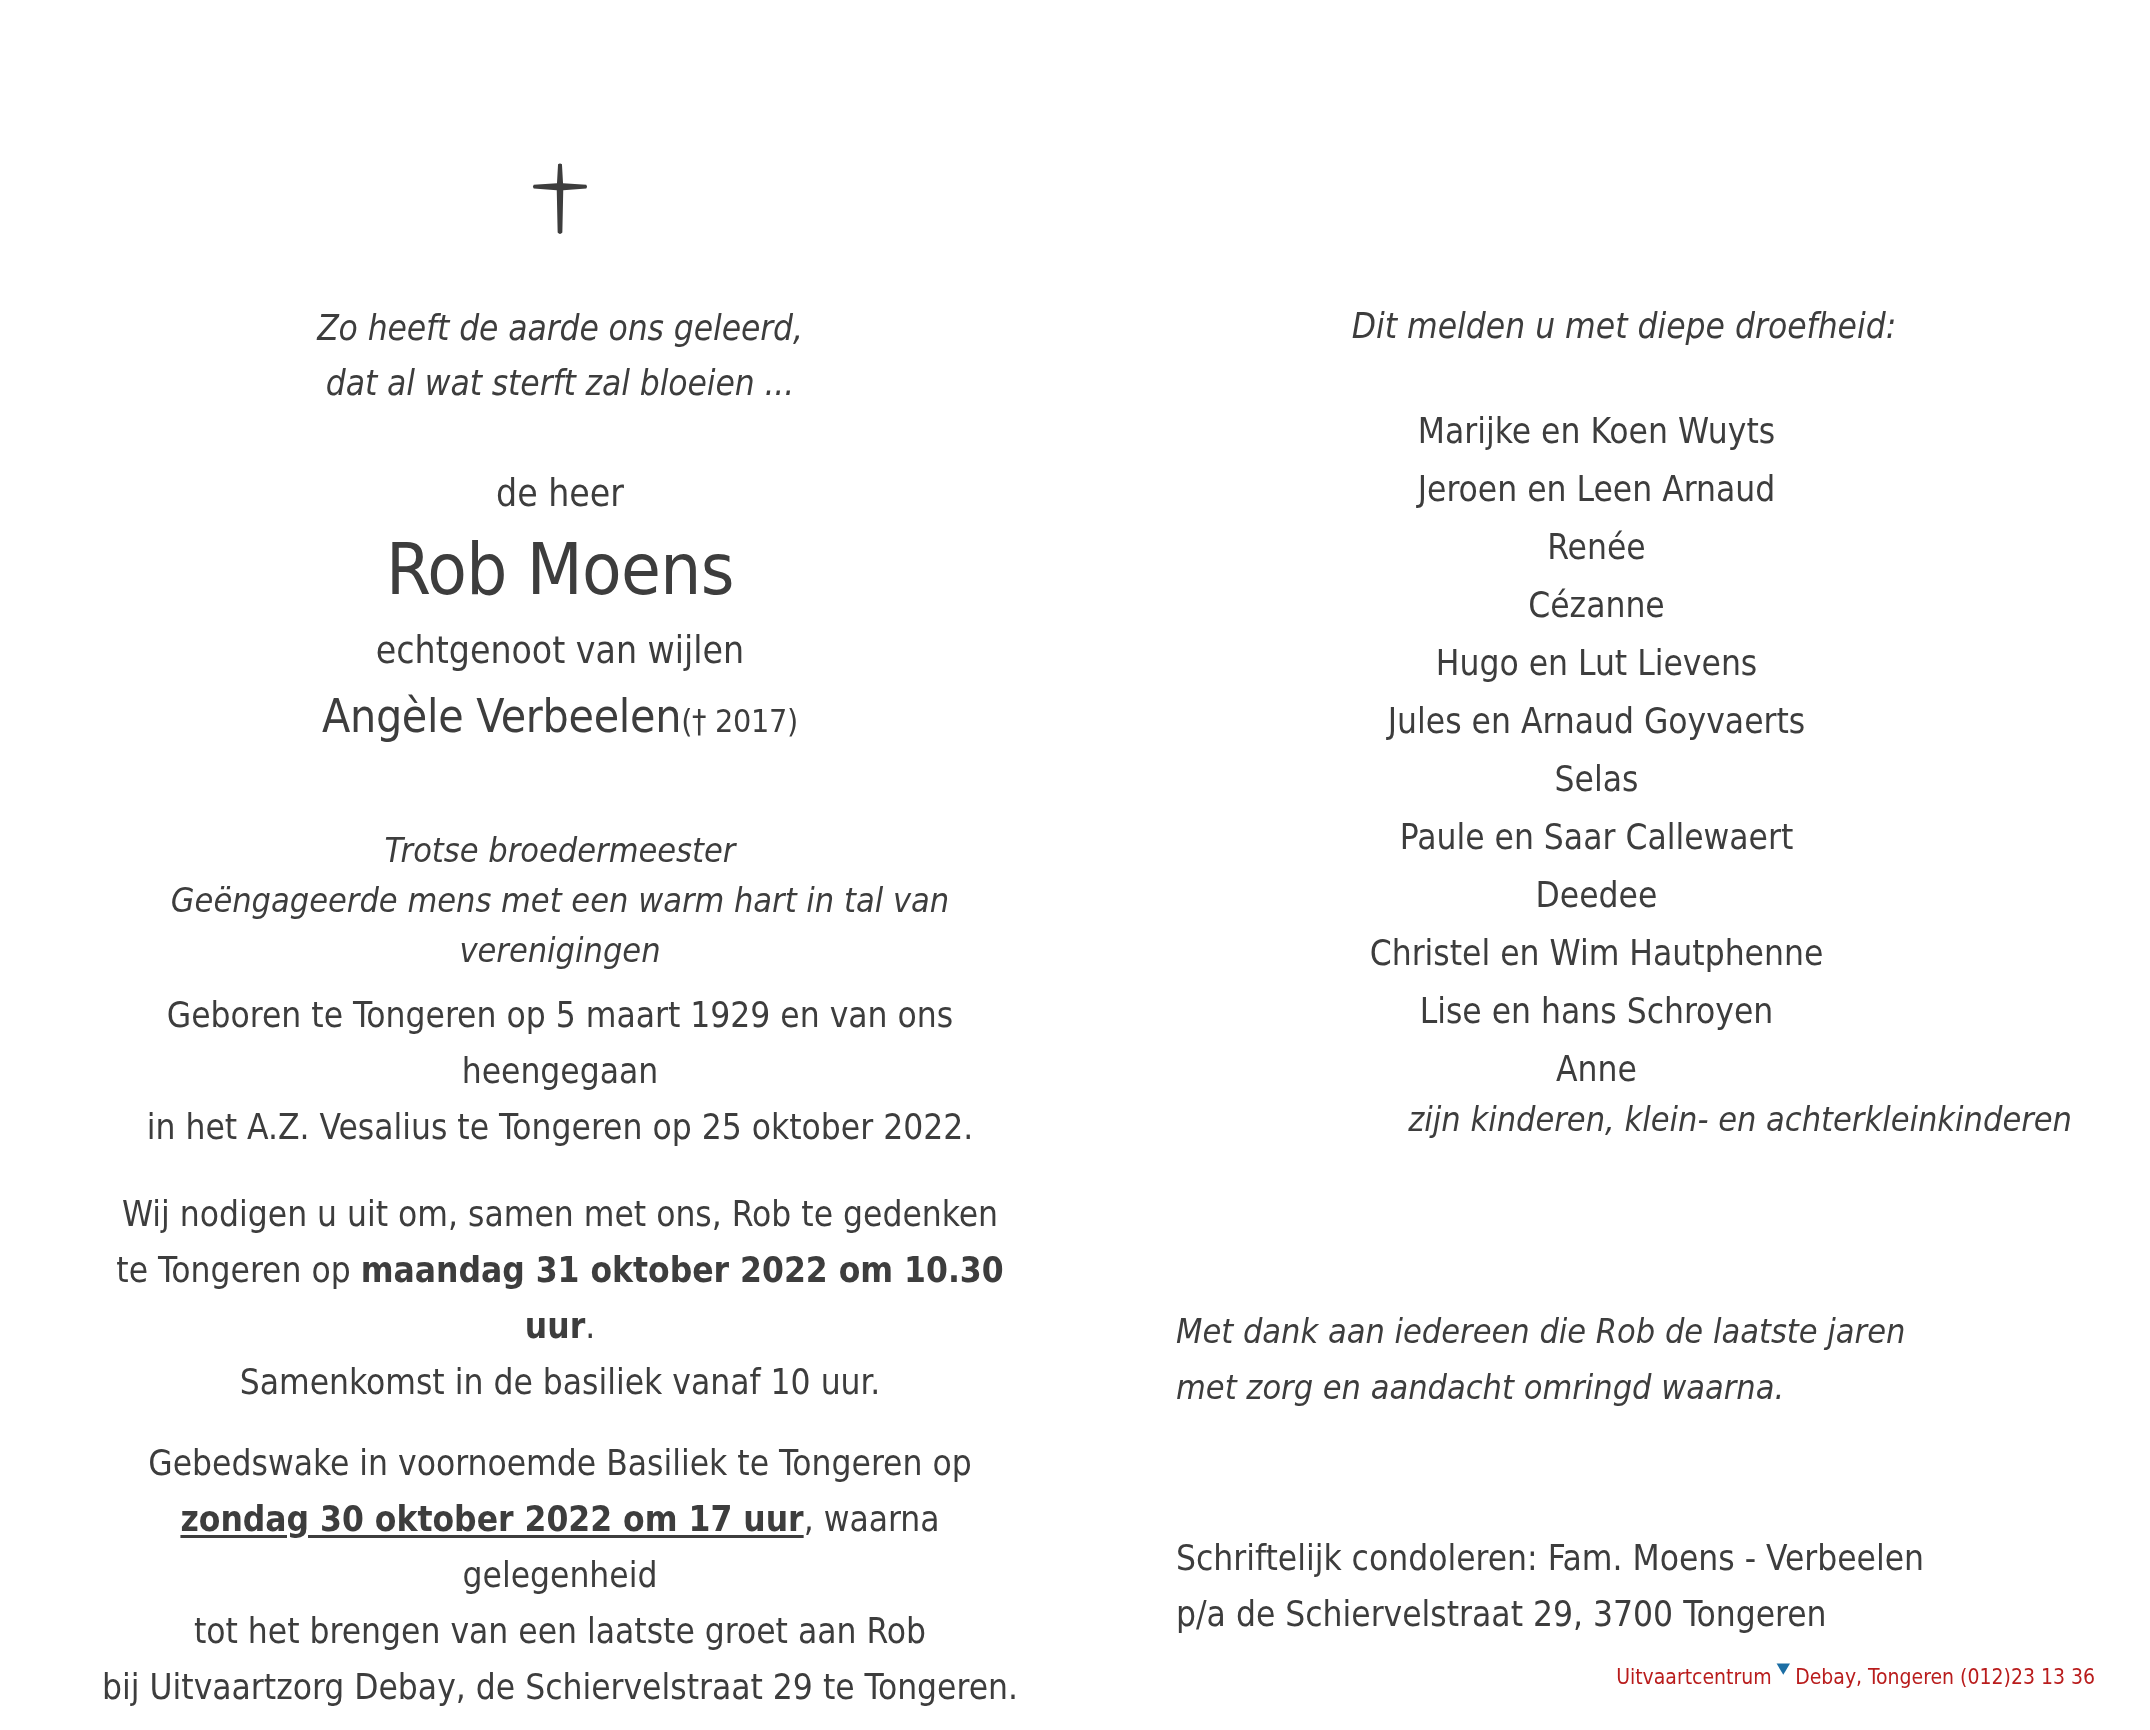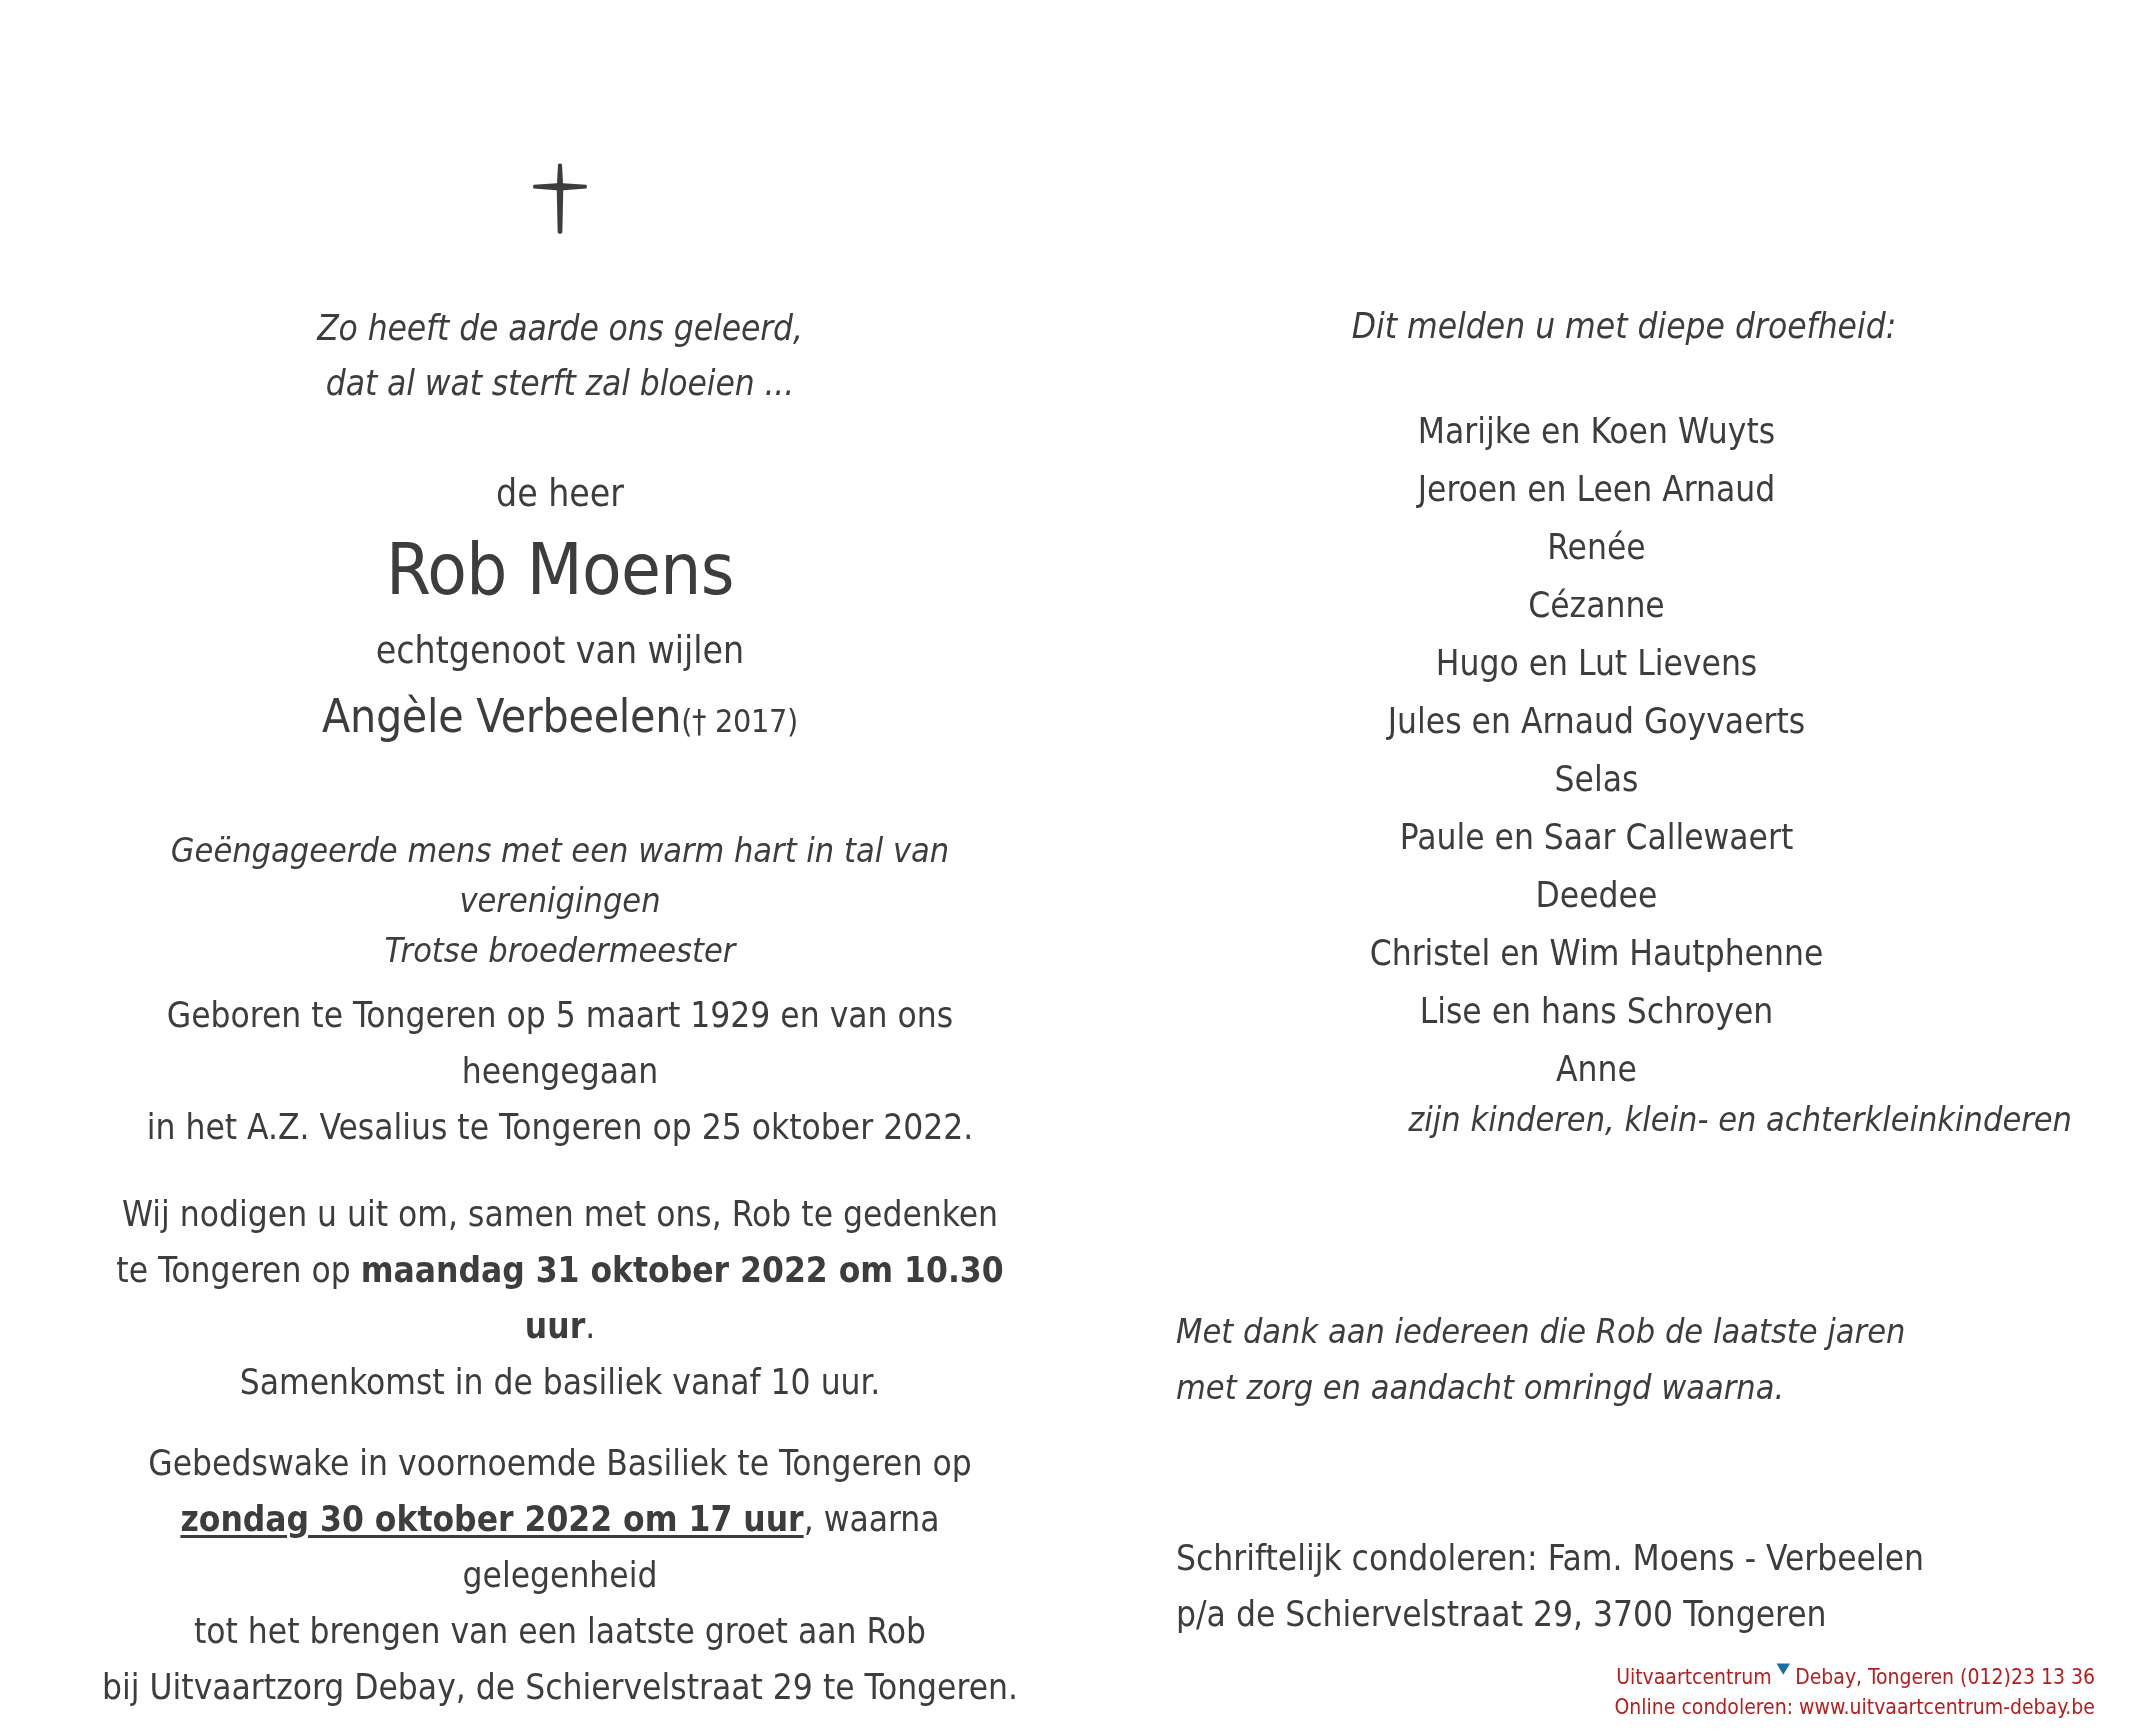--- a/index.html
+++ b/index.html
@@ -242,22 +242,22 @@
 
   <div class="bigname condensed">Rob Moens</div>
 
   <div class="spouse-intro condensed">echtgenoot van wijlen</div>
 
   <div class="spouse-name condensed">
     <span>Angèle Verbeelen</span><span class="died">(† 2017)</span>
   </div>
 
   <div class="tribute condensed">
+    <div>Trotse broedermeester</div>
     <div>Geëngageerde mens met een warm hart in tal van verenigingen</div>
-    <div>Trotse broedermeester</div>
   </div>
 
   <div class="birthdeath condensed">
     <div>Geboren te Tongeren op 5 maart 1929 en van ons heengegaan</div>
     <div>in het A.Z. Vesalius te Tongeren op 25 oktober 2022.</div>
   </div>
 
   <div class="invite condensed">
     <div>Wij nodigen u uit om, samen met ons, Rob te gedenken</div>
     <div><span>te Tongeren op </span><span class="bold">maandag 31 oktober 2022 om 10.30 uur</span><span>.</span></div>
@@ -297,17 +297,16 @@
 
   <div class="condolence condensed">
     <div>Schriftelijk condoleren: Fam. Moens - Verbeelen</div>
     <div>p/a de Schiervelstraat 29, 3700 Tongeren</div>
   </div>
 
   <div class="footer condensed">
     <span class="footer-line"><span>Uitvaartcentrum</span><span class="debay-mark"><svg width="14.6" height="12.3" viewBox="0 0 26 22">
             <path d="M1 1 H25 L13 21 Z" fill="#1c6ea4"></path>
           </svg></span><span>Debay, Tongeren (012)23 13 36</span></span>
-    <span class="footer-line">Online condoleren: www.uitvaartcentrum-debay.be</span>
   </div>
 
 </div>
 
 
 </body></html>

